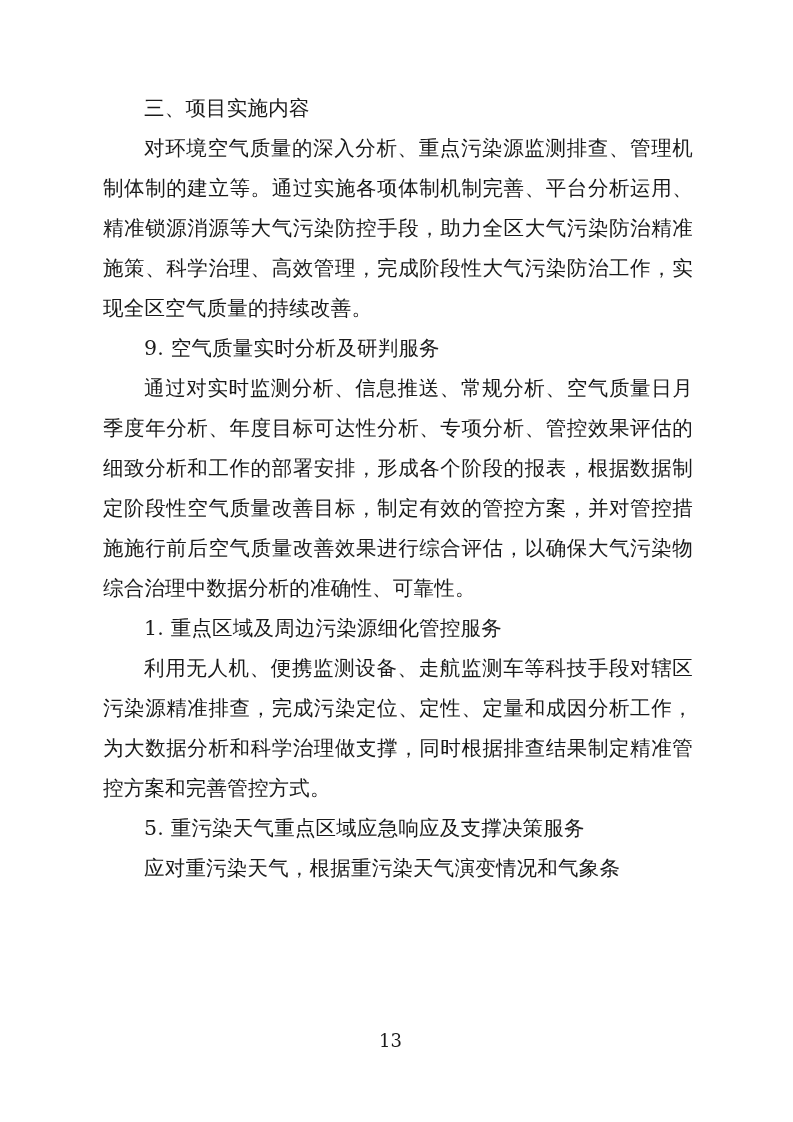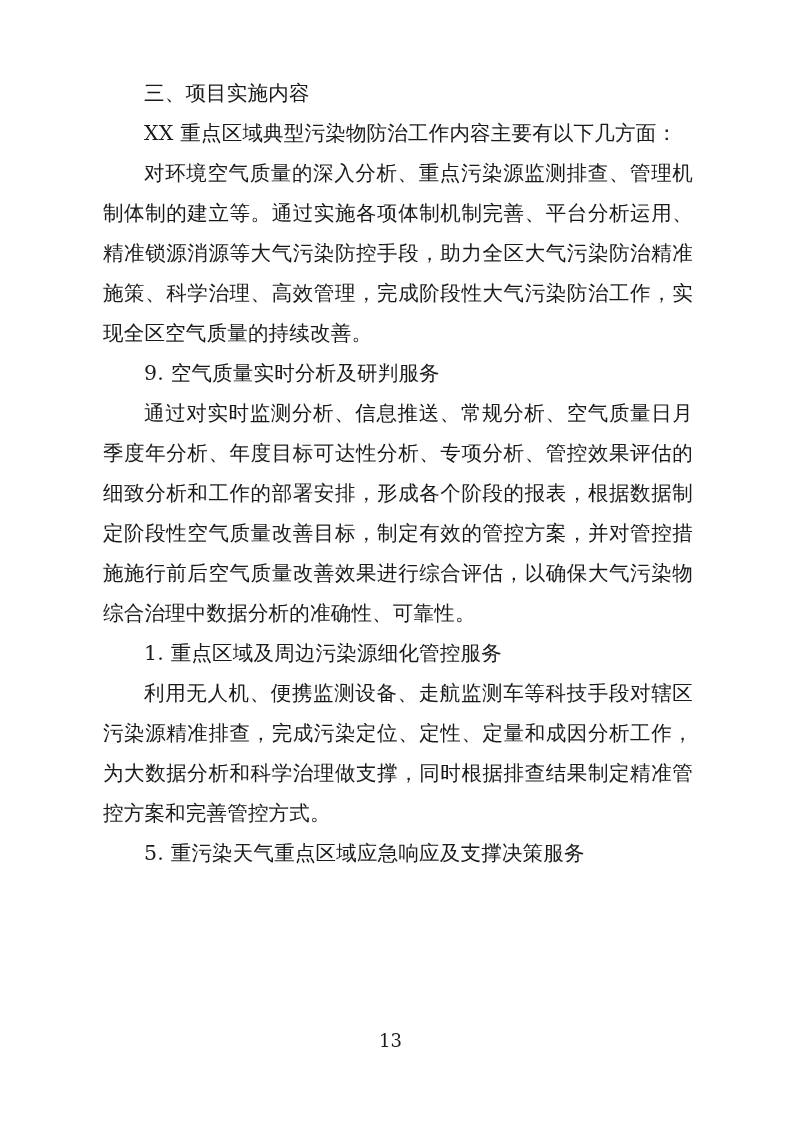--- a/index.html
+++ b/index.html
@@ -12,21 +12,21 @@
     width: 793px;
     height: 1122px;
     background: #ffffff;
     overflow: hidden;
     font-family: "DejaVu Serif", "Liberation Serif", serif;
     color: #1a1a1a;
   }
   .content {
     position: absolute;
     left: 103px;
-    top: 73px;
+    top: 88px;
     width: 590px;
   }
   .para {
     font-size: 20.5px;
     line-height: 40px;
     text-align: justify;
     text-justify: inter-ideograph;
     margin: 0;
     letter-spacing: 0.2px;
   }
@@ -43,22 +43,22 @@
     font-family: "DejaVu Serif", "Liberation Serif", serif;
     color: #1a1a1a;
   }
 </style>
 </head>
 <body>
 
 <div class="page">
   <div class="content">
     <p class="para indent">三、项目实施内容</p>
-    <p class="para indent">XX 重点区域典型污染物防治工作内容主要有以下几方面：</p>
     <p class="para indent">对环境空气质量的深入分析、重点污染源监测排查、管理机制体制的建立等。通过实施各项体制机制完善、平台分析运用、精准锁源消源等大气污染防控手段，助力全区大气污染防治精准施策、科学治理、高效管理，完成阶段性大气污染防治工作，实现全区空气质量的持续改善。</p>
     <p class="para indent">9. 空气质量实时分析及研判服务</p>
     <p class="para indent">通过对实时监测分析、信息推送、常规分析、空气质量日月季度年分析、年度目标可达性分析、专项分析、管控效果评估的细致分析和工作的部署安排，形成各个阶段的报表，根据数据制定阶段性空气质量改善目标，制定有效的管控方案，并对管控措施施行前后空气质量改善效果进行综合评估，以确保大气污染物综合治理中数据分析的准确性、可靠性。</p>
     <p class="para indent">1. 重点区域及周边污染源细化管控服务</p>
     <p class="para indent">利用无人机、便携监测设备、走航监测车等科技手段对辖区污染源精准排查，完成污染定位、定性、定量和成因分析工作，为大数据分析和科学治理做支撑，同时根据排查结果制定精准管控方案和完善管控方式。</p>
     <p class="para indent">5. 重污染天气重点区域应急响应及支撑决策服务</p>
+    <p class="para indent">应对重污染天气，根据重污染天气演变情况和气象条</p>
   </div>
   <div class="page-number">13</div>
 </div>
 
 </body></html>

